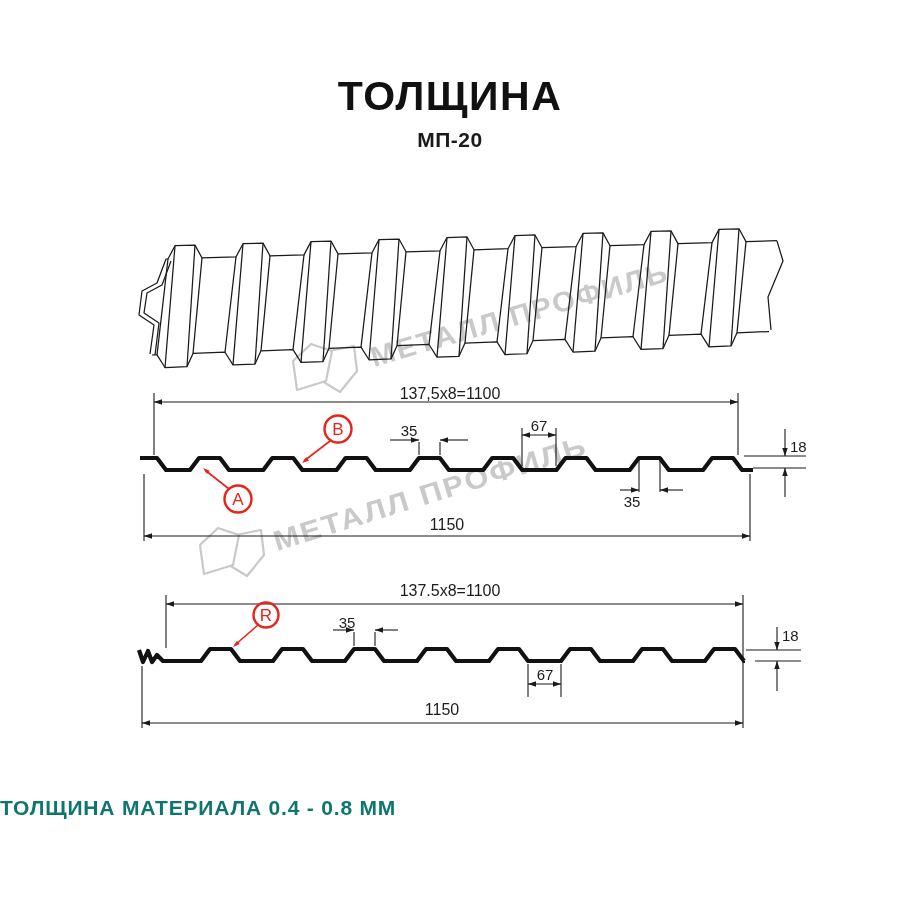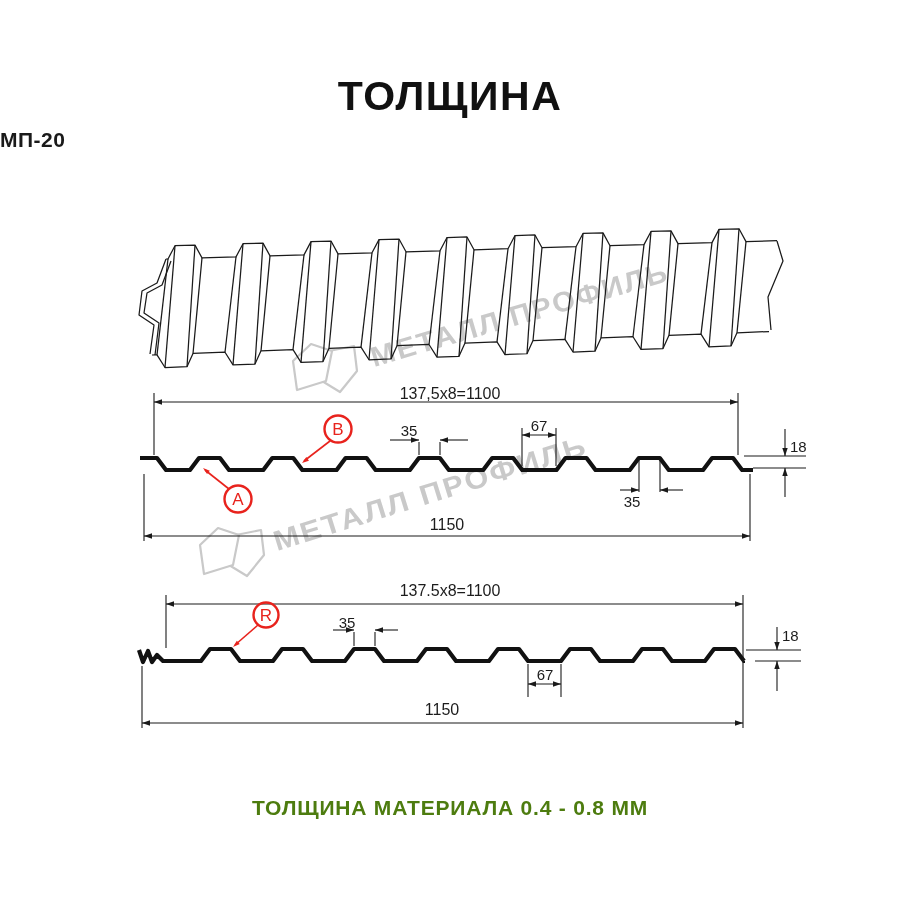--- a/index.html
+++ b/index.html
@@ -1,23 +1,23 @@
 <!DOCTYPE html>
 <html><head>
 <meta charset="utf-8">
 <style>
   html,body{margin:0;padding:0;background:#fff;}
   .canvas{position:relative;width:900px;height:900px;background:#fff;overflow:hidden;
           font-family:"Liberation Sans",sans-serif;}
   .title{position:absolute;top:76px;left:0;width:900px;text-align:center;
          font-size:41px;font-weight:bold;letter-spacing:1.5px;color:#111;line-height:1;}
-  .subtitle{position:absolute;top:129px;left:0;width:900px;
+  .subtitle{position:absolute;top:129px;left:0;width:900px;text-align:center;
             font-size:21px;font-weight:600;letter-spacing:0.5px;color:#1a1a1a;line-height:1;}
-  .footer{position:absolute;top:797px;left:0;width:900px;text-align:center;
-          font-size:21px;font-weight:600;letter-spacing:0.8px;color:#4d7c0f;line-height:1;}
+  .footer{position:absolute;top:797px;left:0;width:900px;text-align:left;
+          font-size:21px;font-weight:600;letter-spacing:0.8px;color:#0f766e;line-height:1;}
   svg{position:absolute;top:0;left:0;}
   .dim{font-family:"Liberation Sans",sans-serif;font-size:16px;fill:#1c1c1c;}
   .dims{font-family:"Liberation Sans",sans-serif;font-size:15px;fill:#1c1c1c;}
   .redlbl{font-family:"Liberation Sans",sans-serif;font-size:17px;fill:#e8231d;}
   .wm{font-family:"Liberation Sans",sans-serif;font-weight:bold;font-size:28px;
       fill:#c9c9c9;letter-spacing:2px;}
 </style>
 </head>
 <body>
 

